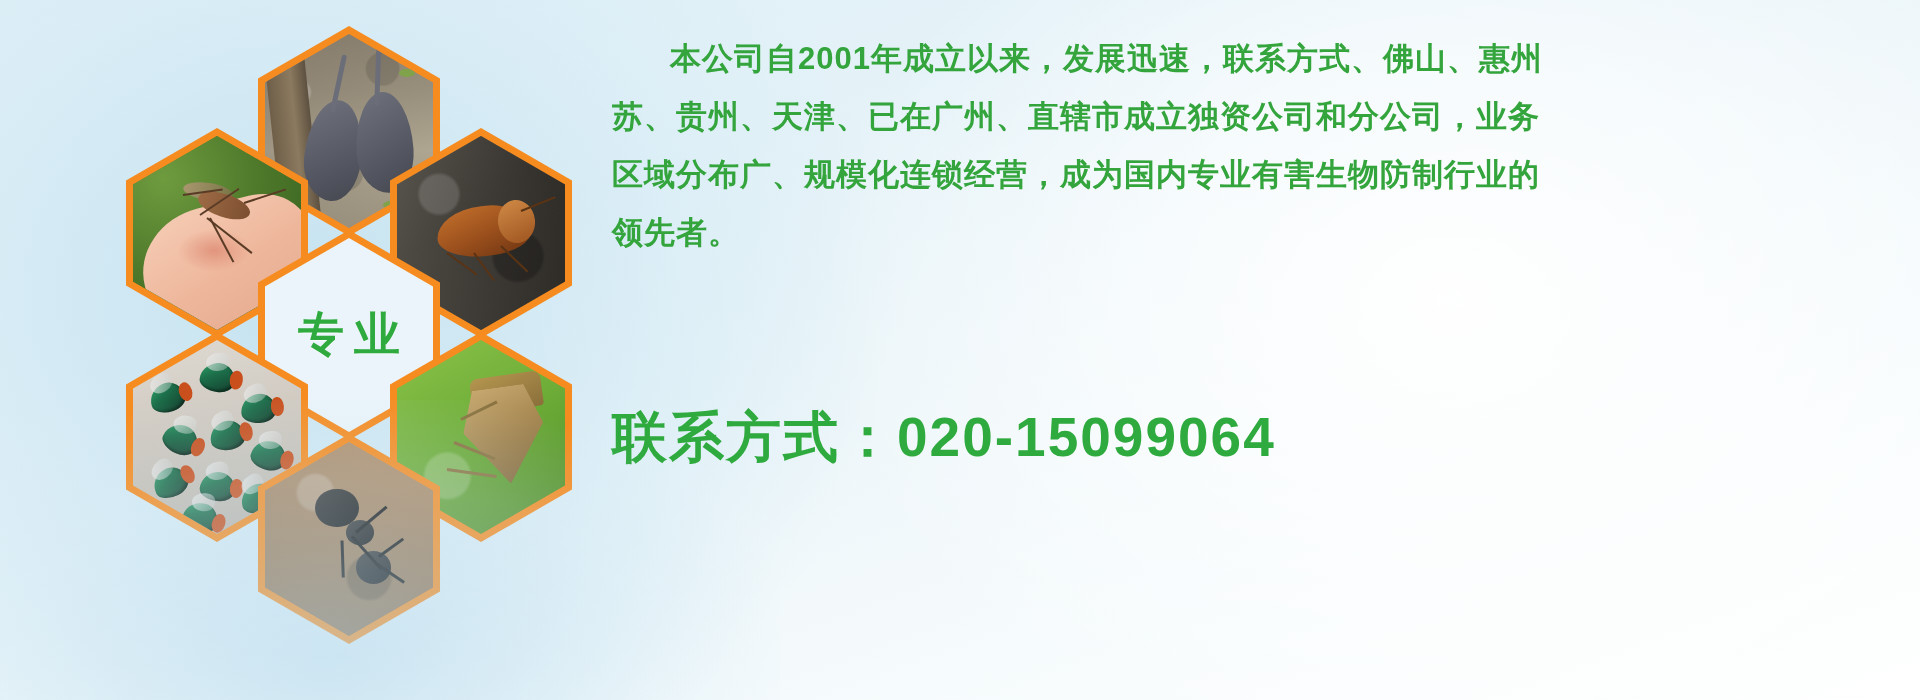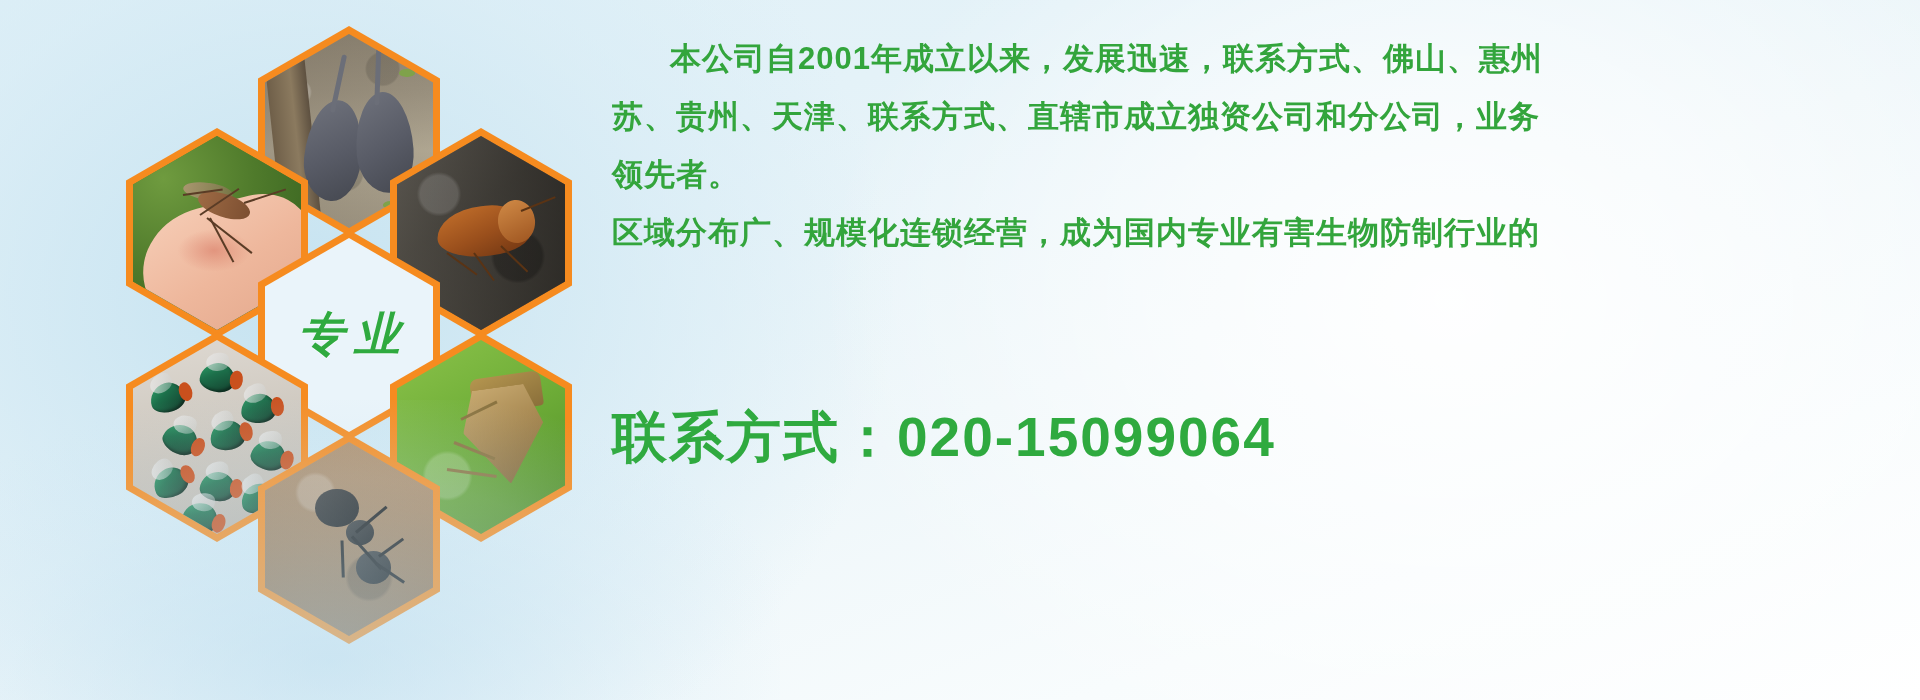--- a/index.html
+++ b/index.html
@@ -64,21 +64,20 @@
     justify-content: center;
   }
   .center-line {
     color: #2faa3f;
     font-size: 46px;
     font-weight: 700;
     letter-spacing: 10px;
     text-indent: 10px;
     line-height: 1.25;
     text-shadow: 0 1px 0 rgba(255,255,255,0.6);
-    font-style: italic;
   }
 
   
   .mosquito-art {
     background:
       radial-gradient(circle at 18% 22%, #6f9b3f 0%, #4f7a2b 45%, #2f5a1c 100%),
       linear-gradient(135deg, #5e8a35 0%, #3f6b24 100%);
   }
   .mosquito-art .skin {
     position: absolute; left: 8%; top: 34%; width: 104%; height: 80%;
@@ -375,22 +374,22 @@
           <div class="leg" style="left:66%; top:62%; width:20%; transform:rotate(34deg);"></div>
           <div class="leg" style="left:68%; top:58%; width:18%; transform:rotate(-36deg);"></div>
         </div>
       </div>
     </div>
 
   </div>
 
   <div id="copy">
     <div class="para-line first">本公司自2001年成立以来，发展迅速，联系方式、佛山、惠州</div>
-    <div class="para-line">苏、贵州、天津、联系方式、直辖市成立独资公司和分公司，业务</div>
+    <div class="para-line">苏、贵州、天津、已在广州、直辖市成立独资公司和分公司，业务</div>
+    <div class="para-line">区域分布广、规模化连锁经营，成为国内专业有害生物防制行业的</div>
     <div class="para-line">领先者。</div>
-    <div class="para-line">区域分布广、规模化连锁经营，成为国内专业有害生物防制行业的</div>
   </div>
 
   <div id="contact">
     <div class="contact-line"><span>联系方式：</span><span>020-15099064</span></div>
   </div>
 
 </div>
 
 </body></html>

